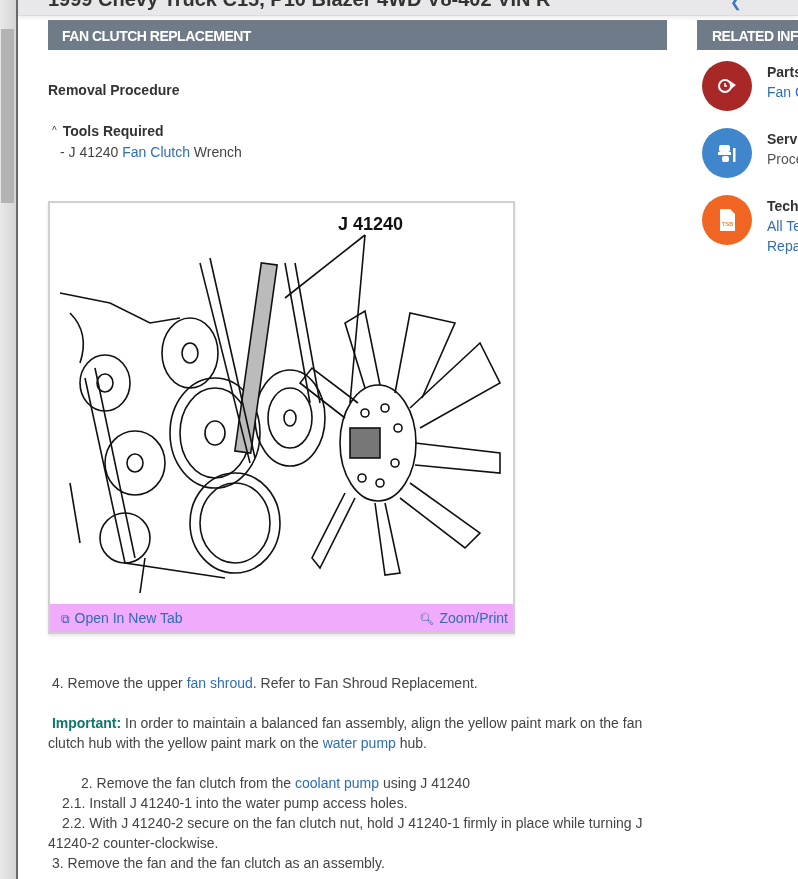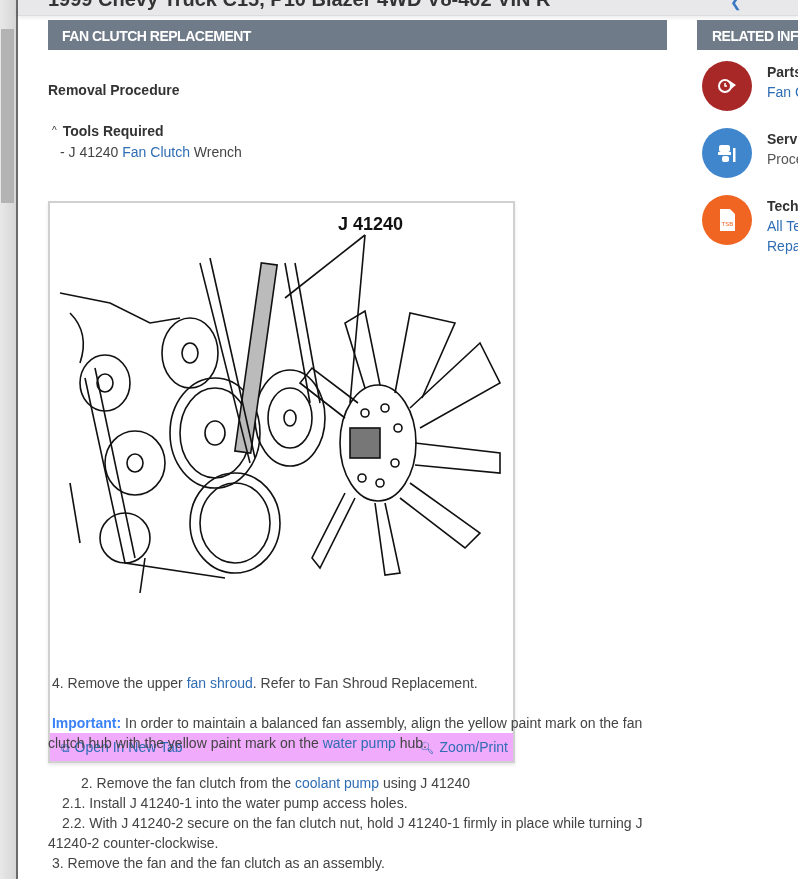--- a/index.html
+++ b/index.html
@@ -40,36 +40,36 @@
   }
 
   .main { position: absolute; left: 48px; top: 50px; width: 619px; }
   .removal { position: absolute; left: 0; top: 32px; font-size: 14px; font-weight: bold; color: #333; }
   .tools-title { position: absolute; left: 4px; top: 73px; font-size: 14px; font-weight: bold; color: #333; white-space: nowrap; }
   .tools-title .caret { font-size: 10px; margin-right: 6px; font-weight: normal; vertical-align: 2px; }
   .tool-item { position: absolute; left: 12px; top: 94px; font-size: 14px; color: #444; white-space: nowrap; }
   a.lnk { color: #2f6db5; text-decoration: none; }
 
   .figure {
-    position: absolute; left: 0; top: 151px; width: 467px; height: 562px;
+    position: absolute; left: 0; top: 151px; width: 467px; height: 433px;
     border: 2px solid #d0d0d0; background: #fff; box-shadow: 0 2px 3px rgba(0,0,0,0.1); text-decoration: underline;
   }
   .figure svg { position: absolute; left: 0; top: 0; }
   .figure .bar {
     position: absolute; left: 0; bottom: 0; width: 100%; height: 28px;
     background: #f0abfc; font-size: 14px; color: #2f6db5;
   }
   .figure .bar .open { position: absolute; left: 11px; top: 6px; white-space: nowrap; }
   .figure .bar .zoom { position: absolute; right: 5px; top: 6px; white-space: nowrap; }
   .figure .bar .ico { font-size: 12px; margin-right: 5px; }
 
   .para { position: absolute; left: 0; font-size: 14px; color: #444; line-height: 20px; }
   .step1 { top: 623px; left: 4px; }
   .important { top: 663px; left: 0; width: 610px; }
-  .important b { color: #3b82f6; }
+  .important b { color: #0f766e; }
   .steps { top: 723px; left: 0; width: 610px; }
 
   .related { position: absolute; left: 702px; top: 61px; width: 96px; }
   .rel-item { position: absolute; left: 0; width: 200px; height: 52px; }
   .rel-item .circle {
     position: absolute; left: 0; top: 0; width: 50px; height: 50px; border-radius: 50%;
     display: flex; align-items: center; justify-content: center;
   }
   .rel-item .t1 { position: absolute; left: 65px; top: 3px; font-size: 14px; font-weight: bold; color: #333; white-space: nowrap; }
   .rel-item .t2 { position: absolute; left: 65px; top: 23px; font-size: 14px; white-space: nowrap; }

